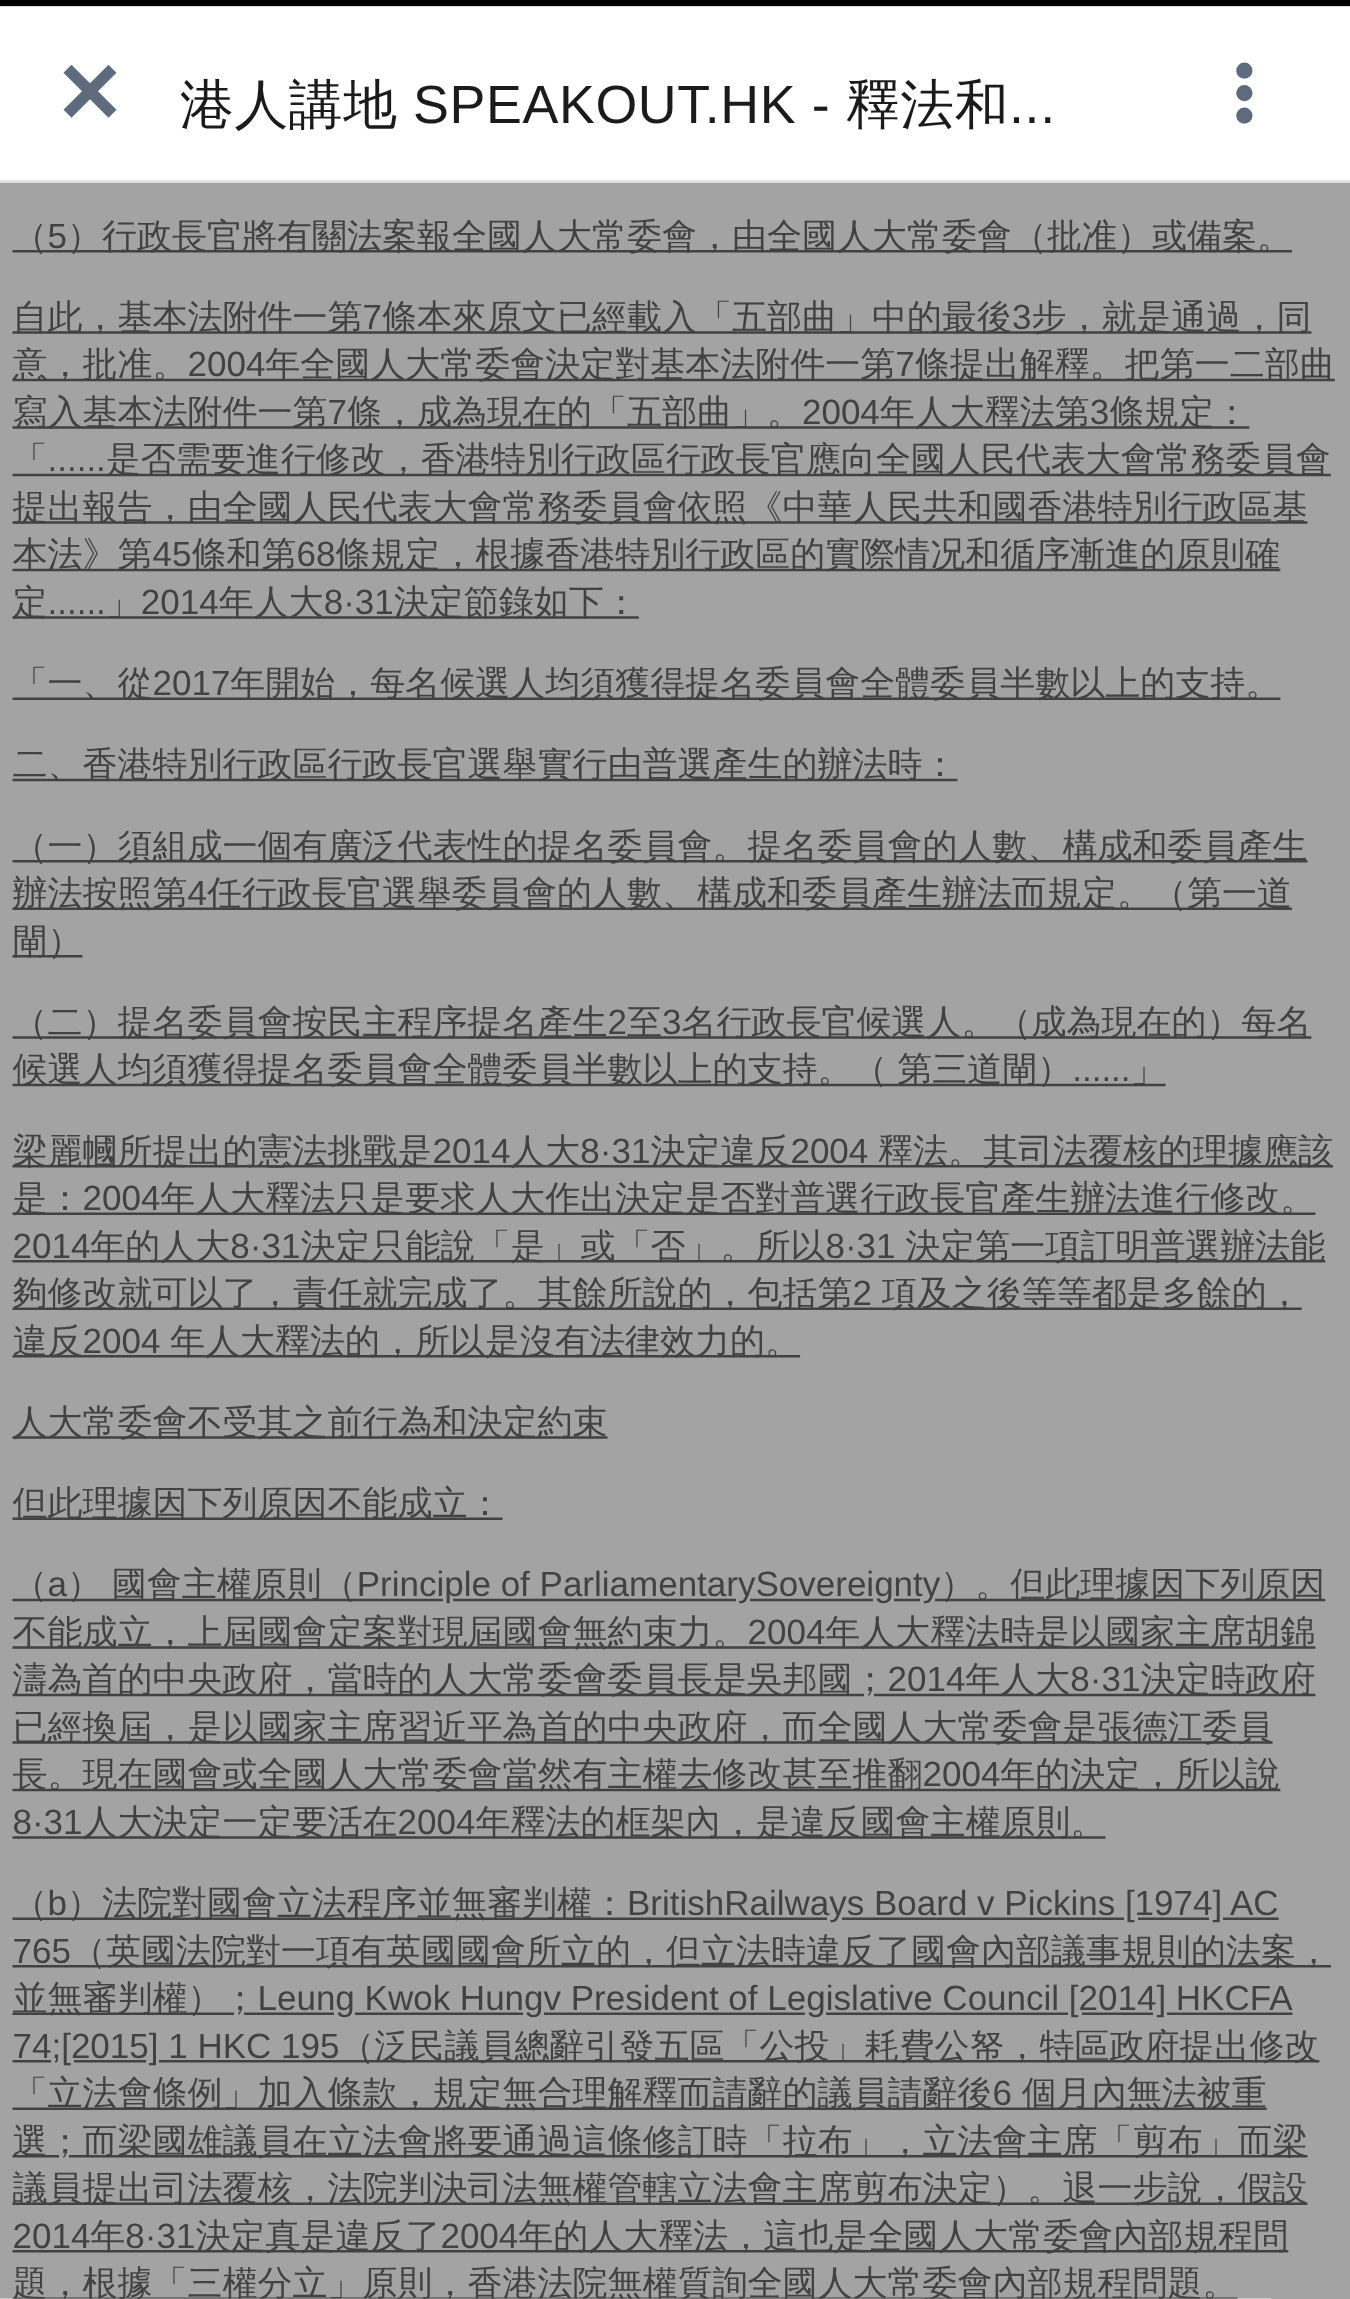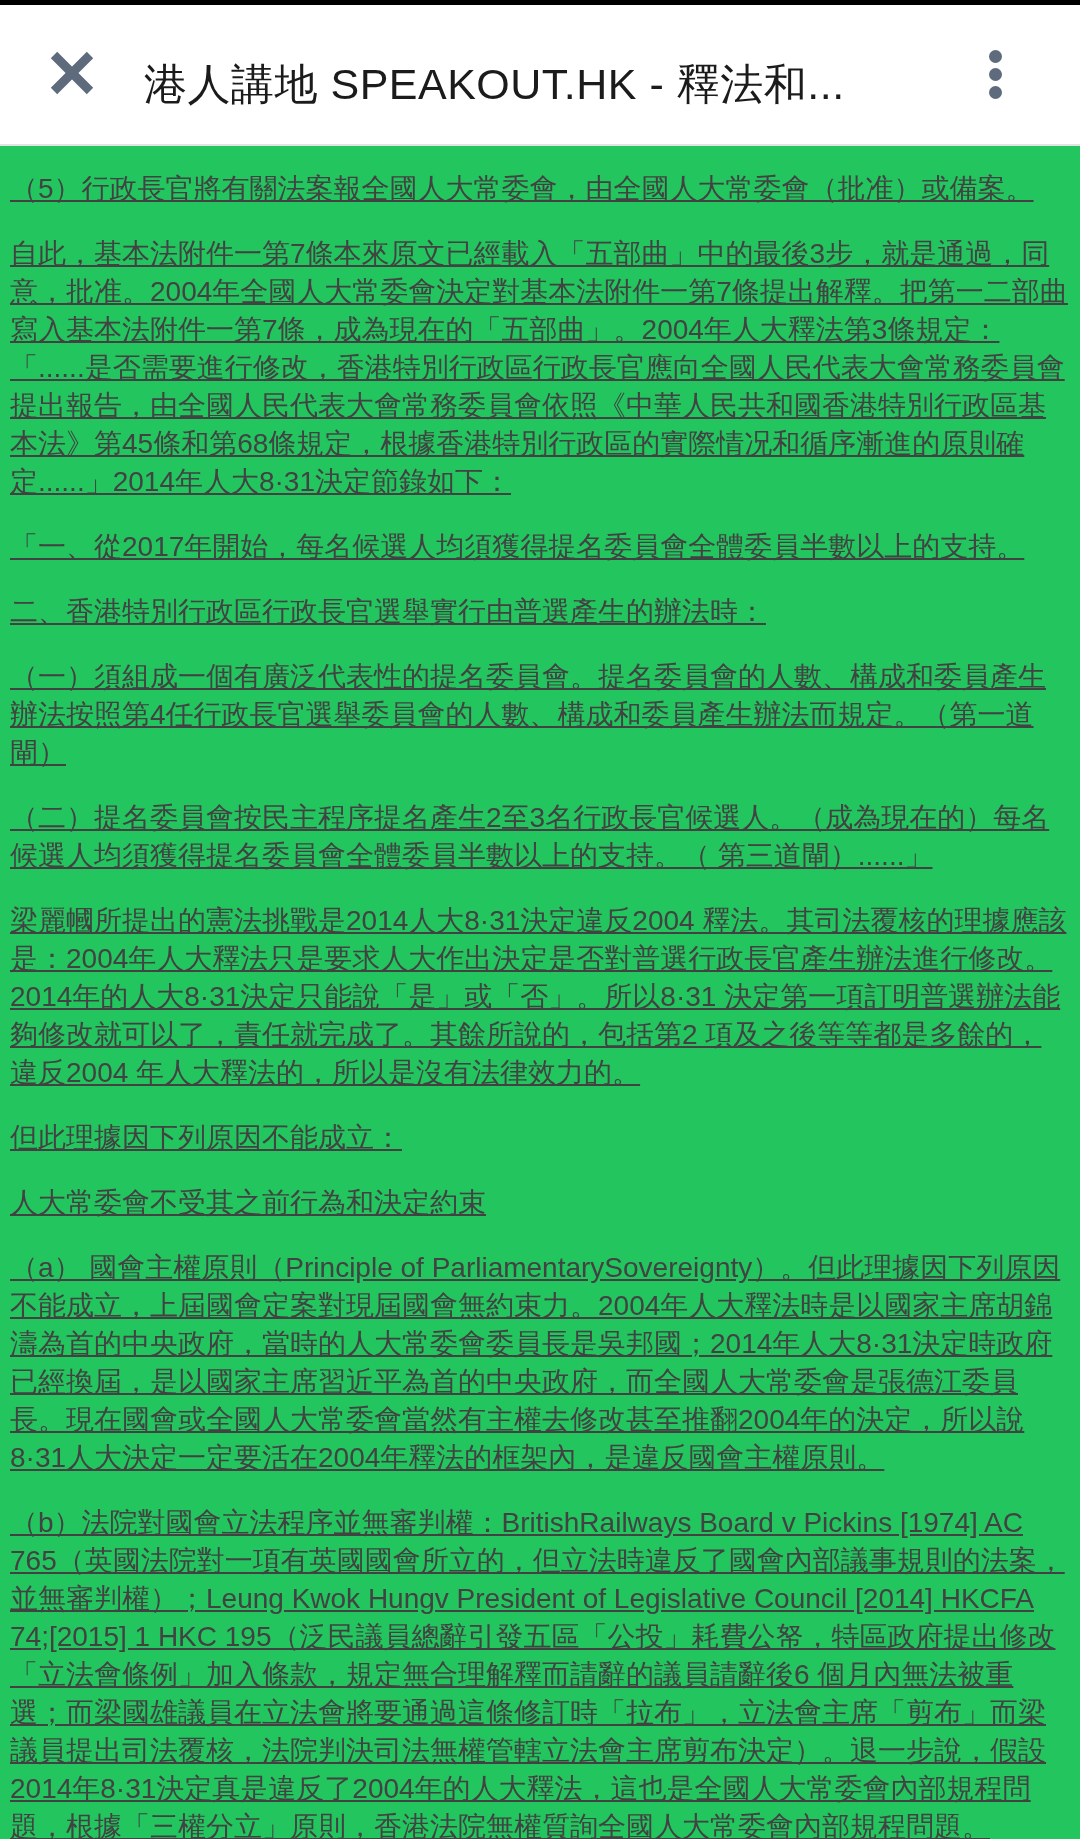--- a/index.html
+++ b/index.html
@@ -4,21 +4,21 @@
 <style>
   html, body {
     margin: 0;
     padding: 0;
     background: #ffffff;
     font-family: "Liberation Sans", "DejaVu Sans", sans-serif;
   }
   .page {
     width: 1080px;
     height: 1839px;
-    background: #22c55e;
+    background: #a3a3a3;
     overflow: hidden;
     position: relative;
   }
   .top-bar {
     height: 5px;
     width: 100%;
     background: #000000;
   }
   .header {
     height: 139px;
@@ -123,20 +123,20 @@
   </div>
 
   <div class="article">
     <p>（5）行政長官將有關法案報全國人大常委會，由全國人大常委會（批准）或備案。</p>
     <p>自此，基本法附件一第7條本來原文已經載入「五部曲」中的最後3步，就是通過，同意，批准。2004年全國人大常委會決定對基本法附件一第7條提出解釋。把第一二部曲寫入基本法附件一第7條，成為現在的「五部曲」。2004年人大釋法第3條規定：「......是否需要進行修改，香港特別行政區行政長官應向全國人民代表大會常務委員會提出報告，由全國人民代表大會常務委員會依照《中華人民共和國香港特別行政區基本法》第45條和第68條規定，根據香港特別行政區的實際情况和循序漸進的原則確定......」2014年人大8·31決定節錄如下：</p>
     <p>「一、從2017年開始，每名候選人均須獲得提名委員會全體委員半數以上的支持。</p>
     <p>二、香港特別行政區行政長官選舉實行由普選產生的辦法時：</p>
     <p>（一）須組成一個有廣泛代表性的提名委員會。提名委員會的人數、構成和委員產生辦法按照第4任行政長官選舉委員會的人數、構成和委員產生辦法而規定。（第一道閘）</p>
     <p>（二）提名委員會按民主程序提名產生2至3名行政長官候選人。（成為現在的）每名候選人均須獲得提名委員會全體委員半數以上的支持。（ 第三道閘）......」</p>
     <p>梁麗幗所提出的憲法挑戰是2014人大8·31決定違反2004 釋法。其司法覆核的理據應該是：2004年人大釋法只是要求人大作出決定是否對普選行政長官產生辦法進行修改。2014年的人大8·31決定只能說「是」或「否」。所以8·31 決定第一項訂明普選辦法能夠修改就可以了，責任就完成了。其餘所說的，包括第2 項及之後等等都是多餘的，違反2004 年人大釋法的，所以是沒有法律效力的。</p>
+    <p>人大常委會不受其之前行為和決定約束</p>
     <p>但此理據因下列原因不能成立：</p>
-    <p>人大常委會不受其之前行為和決定約束</p>
     <p>（a） 國會主權原則（Principle of ParliamentarySovereignty）。但此理據因下列原因不能成立，上屆國會定案對現屆國會無約束力。2004年人大釋法時是以國家主席胡錦濤為首的中央政府，當時的人大常委會委員長是吳邦國；2014年人大8·31決定時政府已經換屆，是以國家主席習近平為首的中央政府，而全國人大常委會是張德江委員長。現在國會或全國人大常委會當然有主權去修改甚至推翻2004年的決定，所以說8·31人大決定一定要活在2004年釋法的框架內，是違反國會主權原則。</p>
     <p>（b）法院對國會立法程序並無審判權：BritishRailways Board v Pickins [1974] AC 765（英國法院對一項有英國國會所立的，但立法時違反了國會內部議事規則的法案，並無審判權）；Leung Kwok Hungv President of Legislative Council [2014] HKCFA 74;[2015] 1 HKC 195（泛民議員總辭引發五區「公投」耗費公帑，特區政府提出修改「立法會條例」加入條款，規定無合理解釋而請辭的議員請辭後6 個月內無法被重選；而梁國雄議員在立法會將要通過這條修訂時「拉布」，立法會主席「剪布」而梁議員提出司法覆核，法院判決司法無權管轄立法會主席剪布決定）。退一步說，假設2014年8·31決定真是違反了2004年的人大釋法，這也是全國人大常委會內部規程問題，根據「三權分立」原則，香港法院無權質詢全國人大常委會內部規程問題。</p>
 
   </div>
 
 </div>
 
 </body></html>

